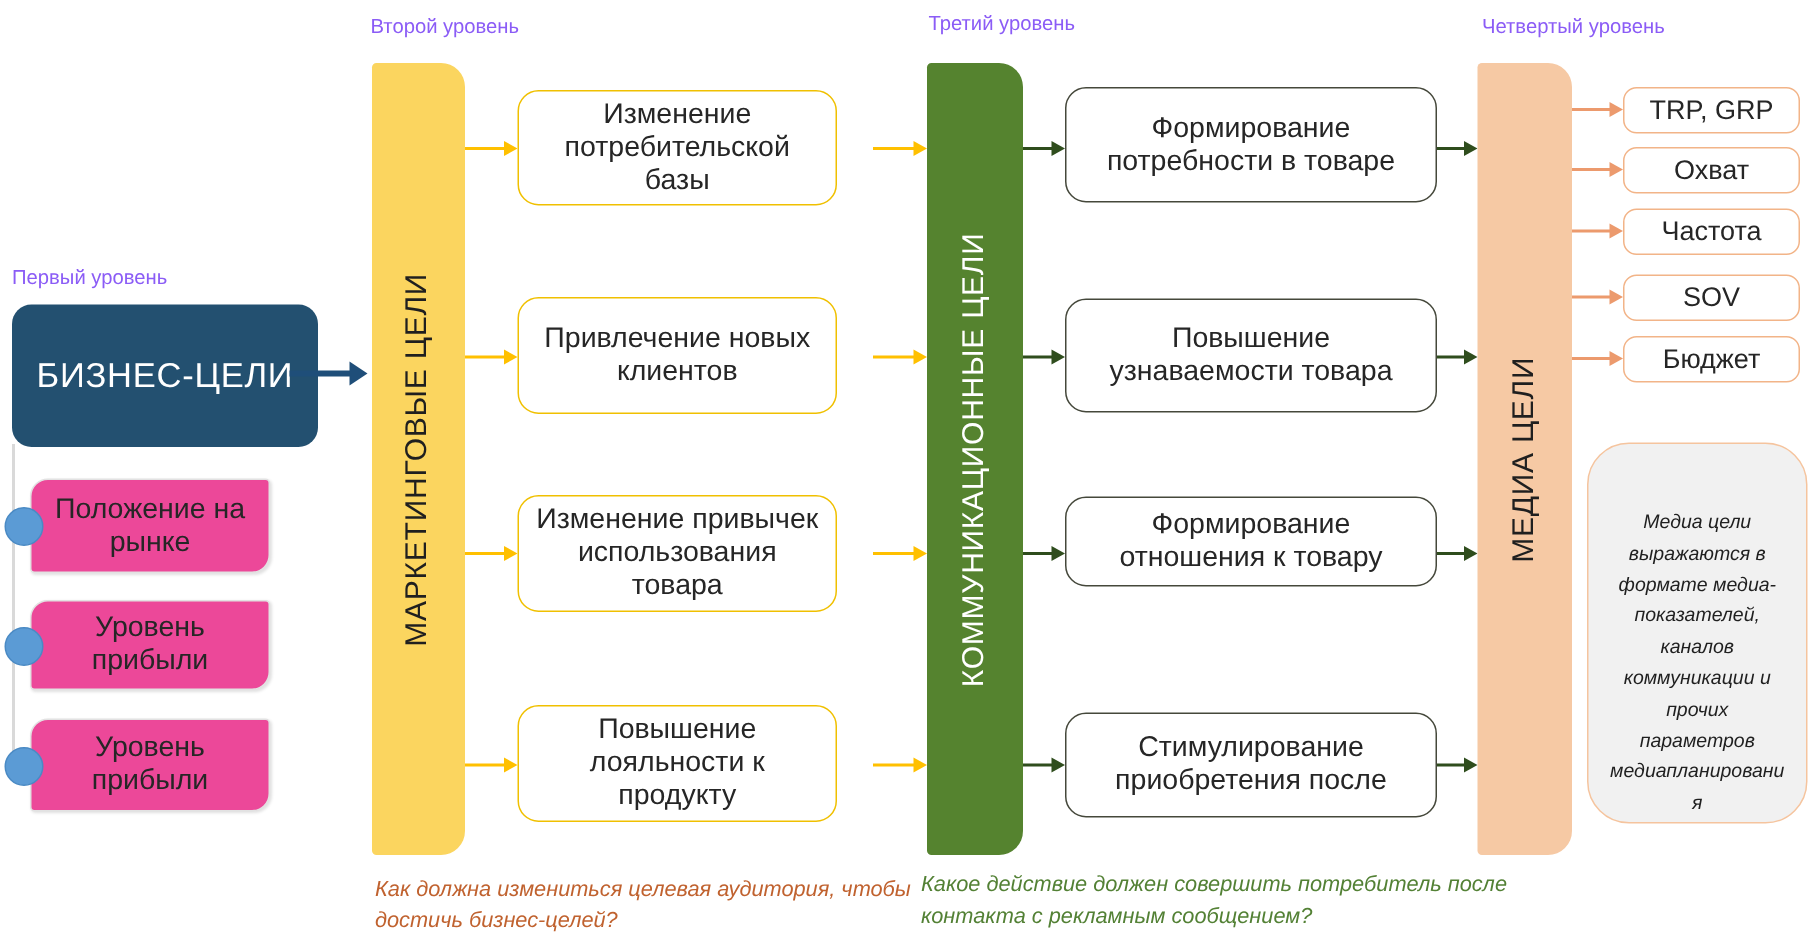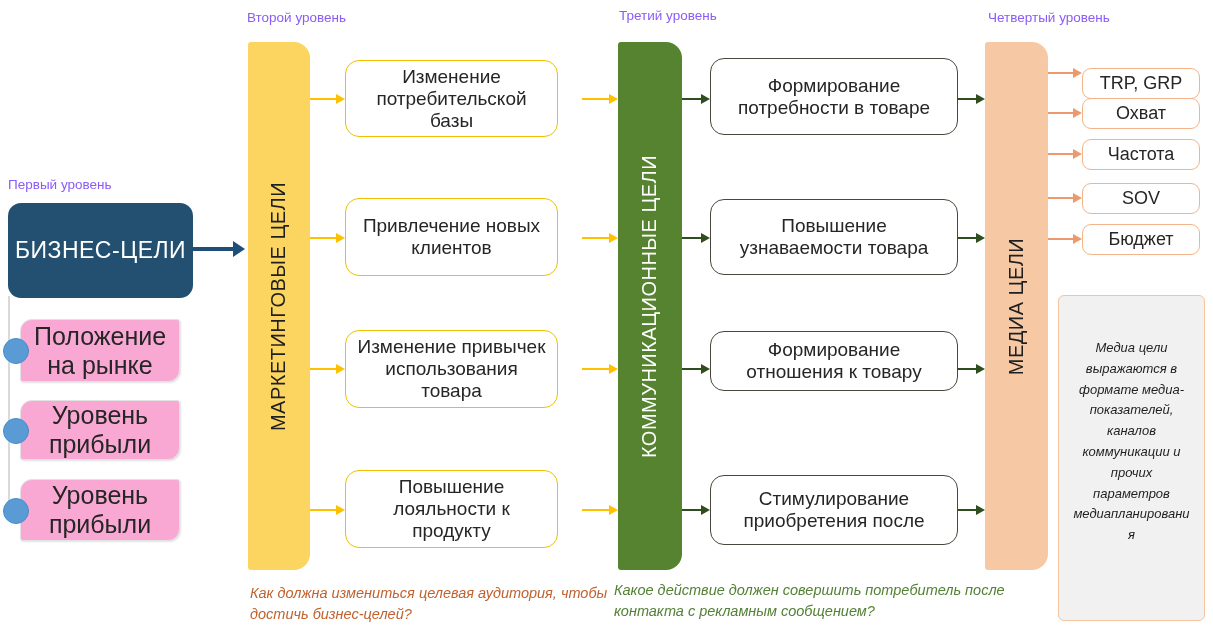--- a/index.html
+++ b/index.html
@@ -16,45 +16,45 @@
   .bar-green  { left:618px; width:64px; background:#55832F; color:#ffffff; }
   .bar-peach  { left:985px; width:63px; background:#F6C9A4; color:#1f1f1f; }
 
   
   .obox { position:absolute; background:#ffffff; display:flex; align-items:center; justify-content:center; text-align:center; box-sizing:border-box; padding:4px 10px; }
   .ybox { left:345px; width:213px; border:1.6px solid #F0C000; border-radius:14px; font-size:19px; }
   .cbox { left:710px; width:248px; border:1.6px solid #45483B; border-radius:14px; font-size:19px; }
   .mbox { left:1082px; width:118px; height:31px; border:1.4px solid #F2B488; border-radius:9px; font-size:18px; }
 
   
-  .bizbox { position:absolute; left:8px; top:203px; width:185px; height:95px; background:#235070;
+  .bizbox { position:absolute; left:8px; top:203px; width:204px; height:95px; background:#235070;
             border-radius:13px; display:flex; align-items:center; justify-content:center;
             color:#ffffff; font-size:23px; letter-spacing:0.5px; }
   .gline { position:absolute; left:8px; top:296px; width:2px; height:214px; background:#D9D9D9; }
-  .gbox { position:absolute; left:20px; width:160px; background:#f9a8d4; border:1px solid #E2E2E2;
+  .gbox { position:absolute; left:20px; width:160px; background:#ec4899; border:1px solid #E2E2E2;
           border-radius:12px 3px 12px 3px; box-shadow:1px 1px 2px rgba(0,0,0,0.12);
           display:flex; align-items:center; justify-content:center; text-align:center;
-          font-size:25px; box-sizing:border-box; padding:2px 8px; }
+          font-size:19px; box-sizing:border-box; padding:2px 8px; }
   .dot { position:absolute; left:3px; width:24px; height:24px; border-radius:50%;
          background:#5B9BD5; border:1px solid #4A8AC4; }
 
   
   .arrow { position:absolute; height:2px; background:currentColor; }
   .arrow::after { content:''; position:absolute; right:-8px; top:-4px;
     border-left:9px solid currentColor; border-top:5px solid transparent; border-bottom:5px solid transparent; }
   .a-yellow { color:#FFC000; }
   .a-green  { color:#2F4D1D; }
   .a-orange { color:#EC9A6D; }
   .a-blue   { color:#1F4E79; height:4px; }
   .a-blue::after { right:-11px; top:-6px; border-left:12px solid currentColor;
     border-top:8px solid transparent; border-bottom:8px solid transparent; }
 
   
-  .note { position:absolute; left:1058px; top:295px; width:147px; height:326px; box-sizing:border-box;
-          background:#F1F1F1; border:1.6px solid #F5C49E; border-radius:6px;
+  .note { position:absolute; left:1058px; top:295px; width:147px; height:254px; box-sizing:border-box;
+          background:#F1F1F1; border:1.6px solid #F5C49E; border-radius:28px;
           display:flex; align-items:flex-start; justify-content:center; padding:42px 13px;
           font-style:italic; font-size:13px; line-height:1.6; text-align:center; color:#1f1f1f;
           overflow-wrap:anywhere; }
   .question { position:absolute; font-style:italic; font-size:14.5px; line-height:1.45; }
   .q-orange { left:250px; top:583px; width:362px; color:#C0622F; }
   .q-green  { left:614px; top:580px; width:392px; color:#538135; }
 </style>
 </head>
 <body>
 
@@ -135,21 +135,21 @@
 
   <div class="arrow a-green" style="left:958px; top:98px;  width:19px;"></div>
   <div class="arrow a-green" style="left:958px; top:237px; width:19px;"></div>
   <div class="arrow a-green" style="left:958px; top:368px; width:19px;"></div>
   <div class="arrow a-green" style="left:958px; top:509px; width:19px;"></div>
 
   <div class="bar bar-peach">
     <span class="vtext">МЕДИА ЦЕЛИ</span>
   </div>
 
-  <div class="obox mbox" style="top:68px;">
+  <div class="obox mbox" style="top:58px;">
     <span>TRP, GRP</span>
   </div>
   <div class="obox mbox" style="top:98px;">
     <span>Охват</span>
   </div>
   <div class="obox mbox" style="top:139px;">
     <span>Частота</span>
   </div>
   <div class="obox mbox" style="top:183px;">
     <span>SOV</span>

